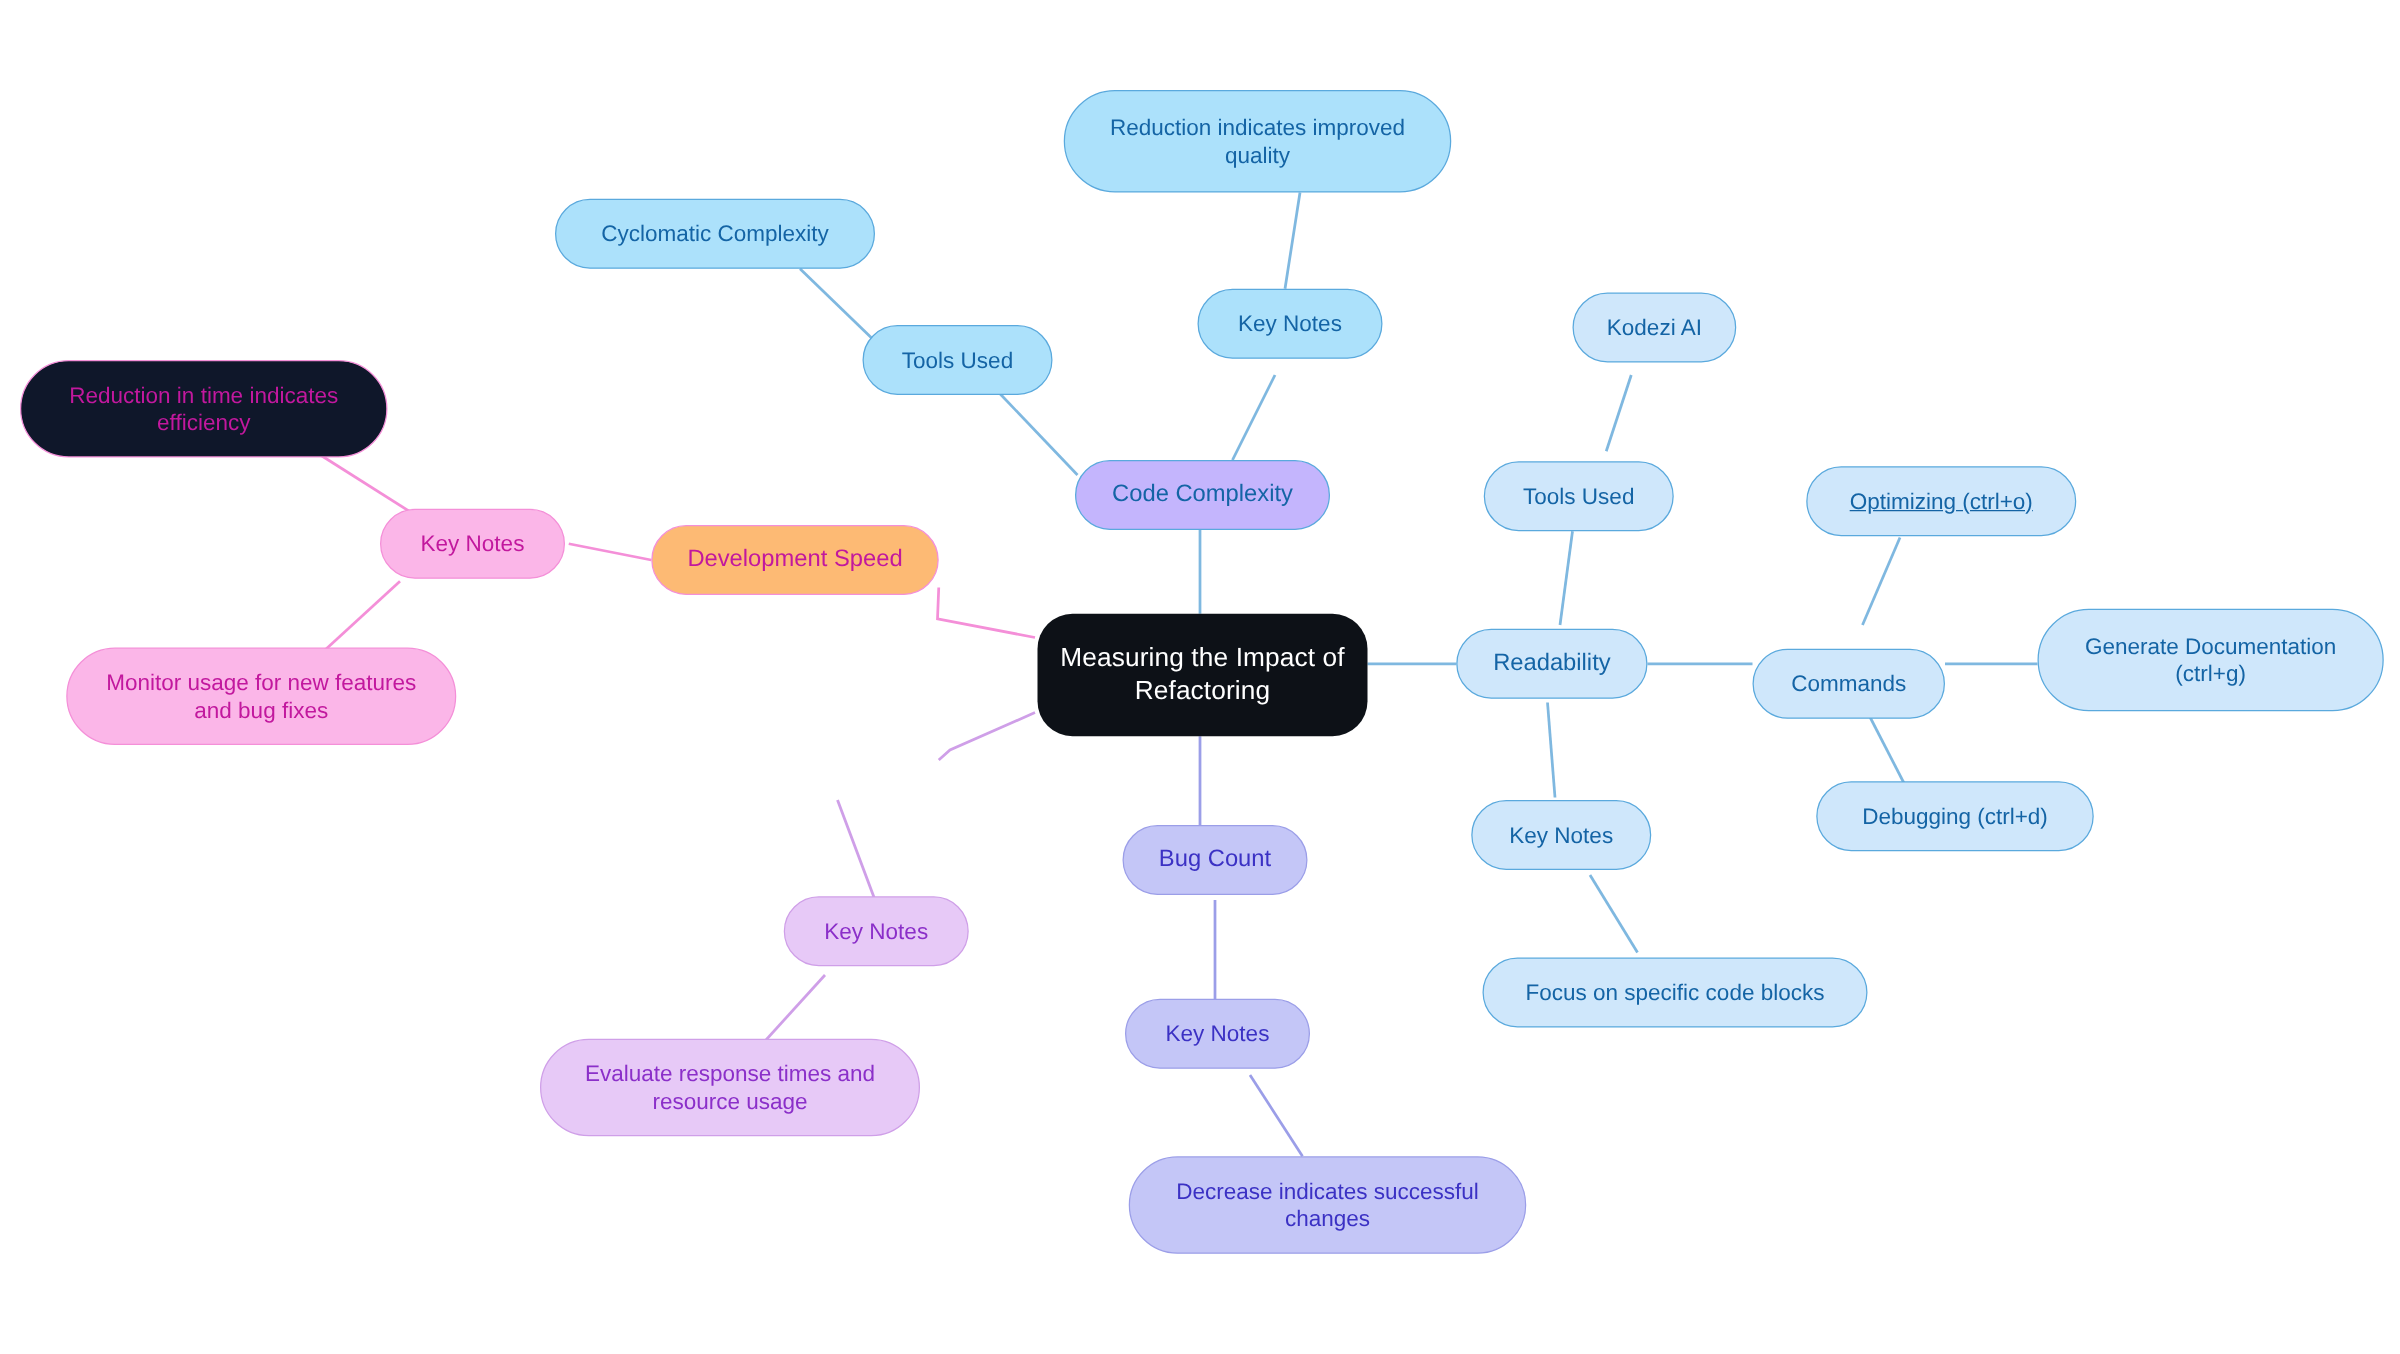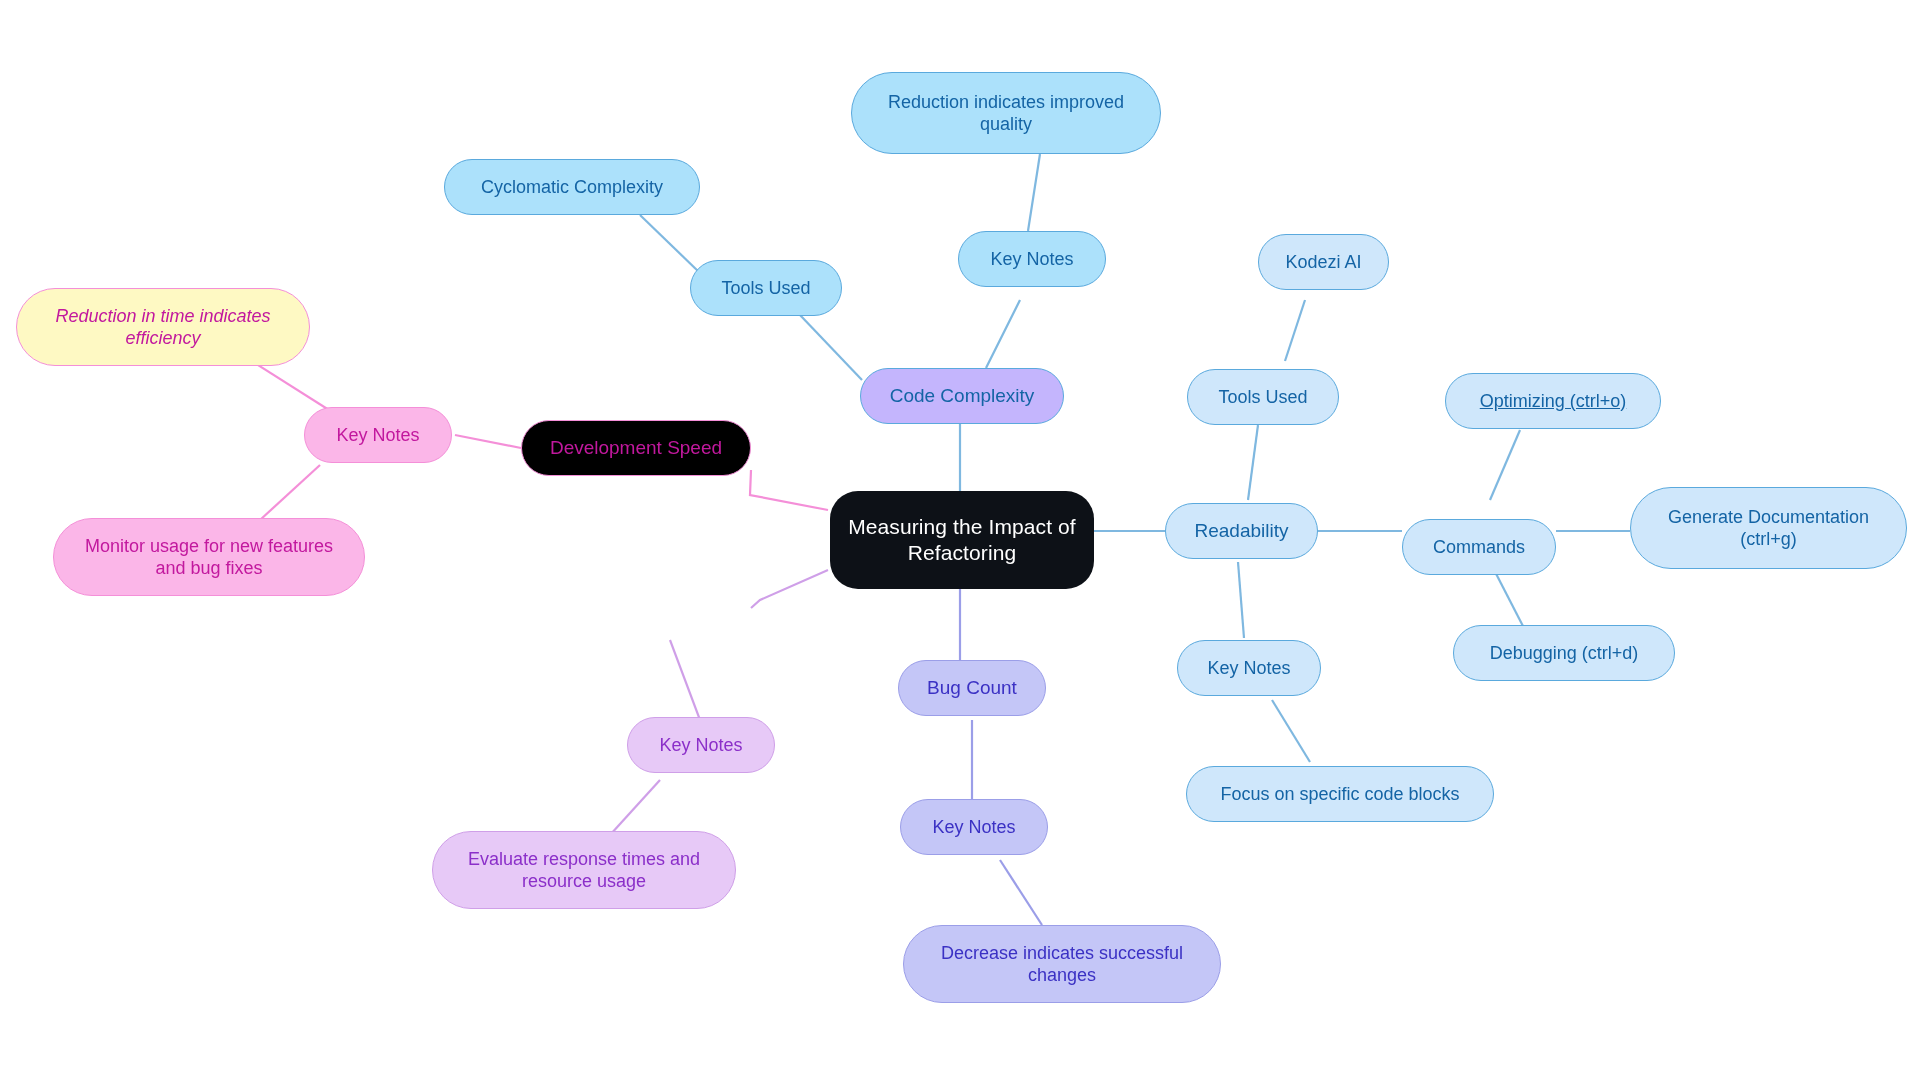--- a/index.html
+++ b/index.html
@@ -97,25 +97,25 @@
 
   <div class="node lvl2" style="left:958px; top:231px; width:148px; height:56px; background:#ace1fb; border-color:#5aa9dd; color:#1464a5;">Key Notes</div>
 
   <div class="node lvl3" style="left:851px; top:72px; width:310px; height:82px; background:#ace1fb; border-color:#5aa9dd; color:#1464a5;">Reduction indicates improved
 quality</div>
 
   <div class="node lvl2" style="left:690px; top:260px; width:152px; height:56px; background:#ace1fb; border-color:#5aa9dd; color:#1464a5;">Tools Used</div>
 
   <div class="node lvl3" style="left:444px; top:159px; width:256px; height:56px; background:#ace1fb; border-color:#5aa9dd; color:#1464a5;">Cyclomatic Complexity</div>
 
-  <div class="node lvl1" style="left:521px; top:420px; width:230px; height:56px; background:#000000; border-color:#f48fd8; color:#c2189e;">Development Speed</div>
+  <div class="node lvl1" style="left:521px; top:420px; width:230px; height:56px; background:#fdba74; border-color:#f48fd8; color:#c2189e;">Development Speed</div>
 
   <div class="node lvl2" style="left:304px; top:407px; width:148px; height:56px; background:#fbb6e8; border-color:#f48fd8; color:#c2189e;">Key Notes</div>
 
-  <div class="node lvl3" style="left:16px; top:288px; width:294px; height:78px; background:#fef9c3; border-color:#f48fd8; color:#c2189e;font-style:italic;">Reduction in time indicates
+  <div class="node lvl3" style="left:16px; top:288px; width:294px; height:78px; background:#0f172a; border-color:#f48fd8; color:#c2189e;">Reduction in time indicates
 efficiency</div>
 
   <div class="node lvl3" style="left:53px; top:518px; width:312px; height:78px; background:#fbb6e8; border-color:#f48fd8; color:#c2189e;">Monitor usage for new features
 and bug fixes</div>
 
 
   <div class="node lvl2" style="left:627px; top:717px; width:148px; height:56px; background:#e7c9f7; border-color:#cf9fe8; color:#8b2fc9;">Key Notes</div>
 
   <div class="node lvl3" style="left:432px; top:831px; width:304px; height:78px; background:#e7c9f7; border-color:#cf9fe8; color:#8b2fc9;">Evaluate response times and
 resource usage</div>

